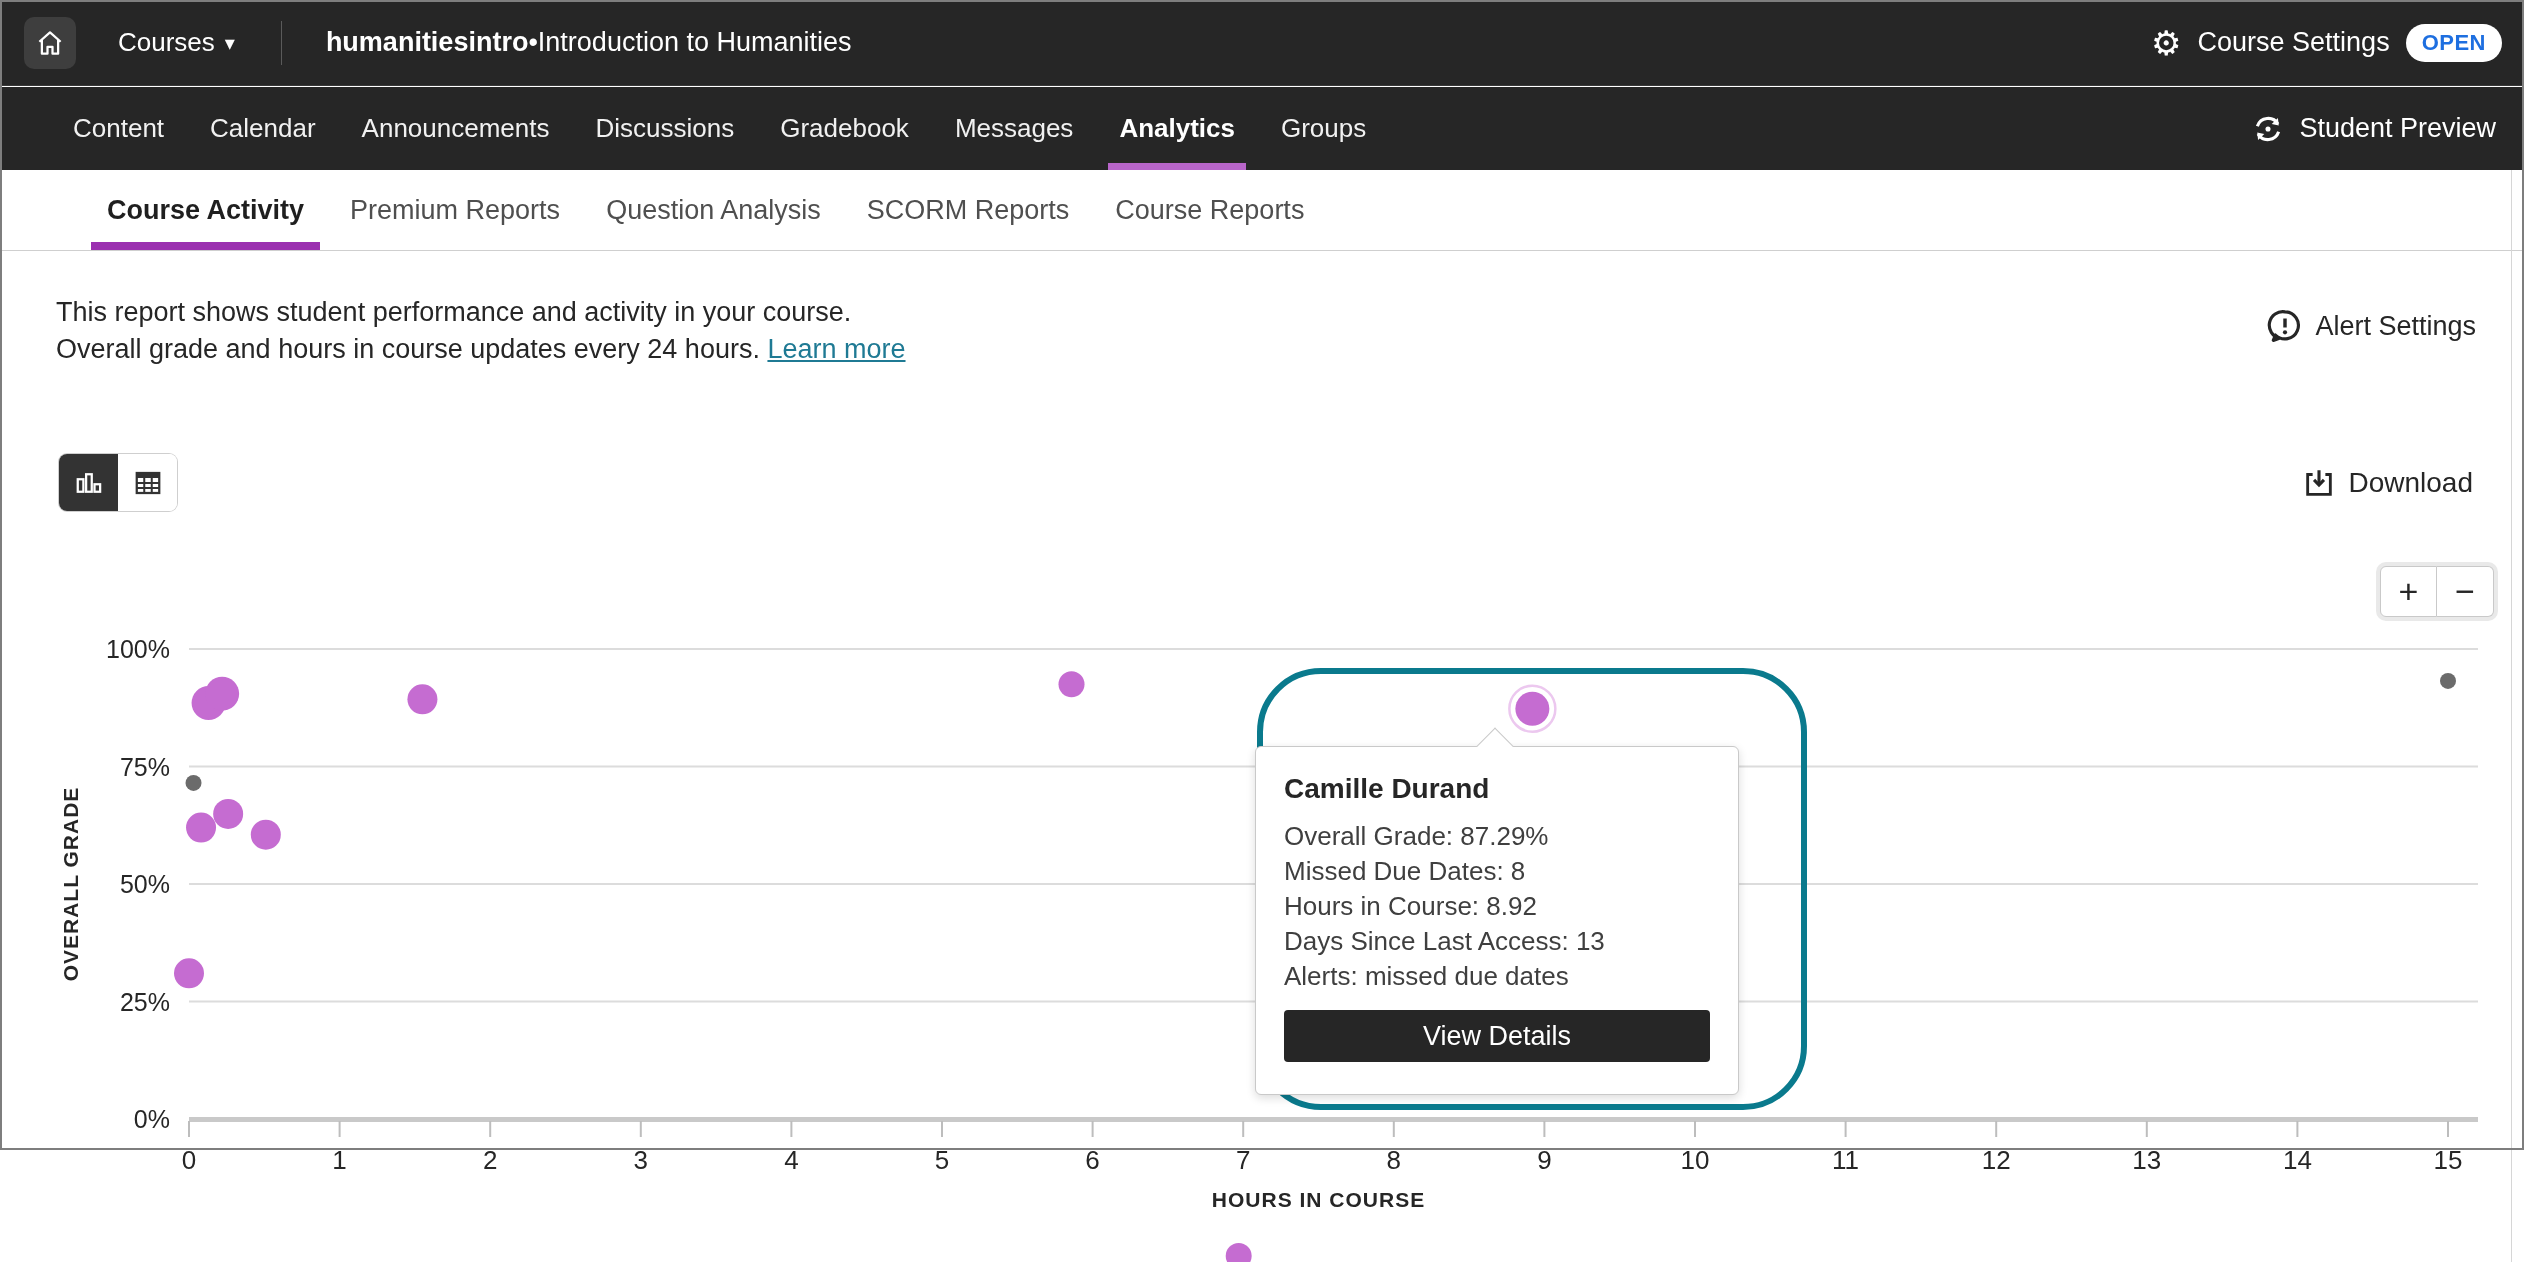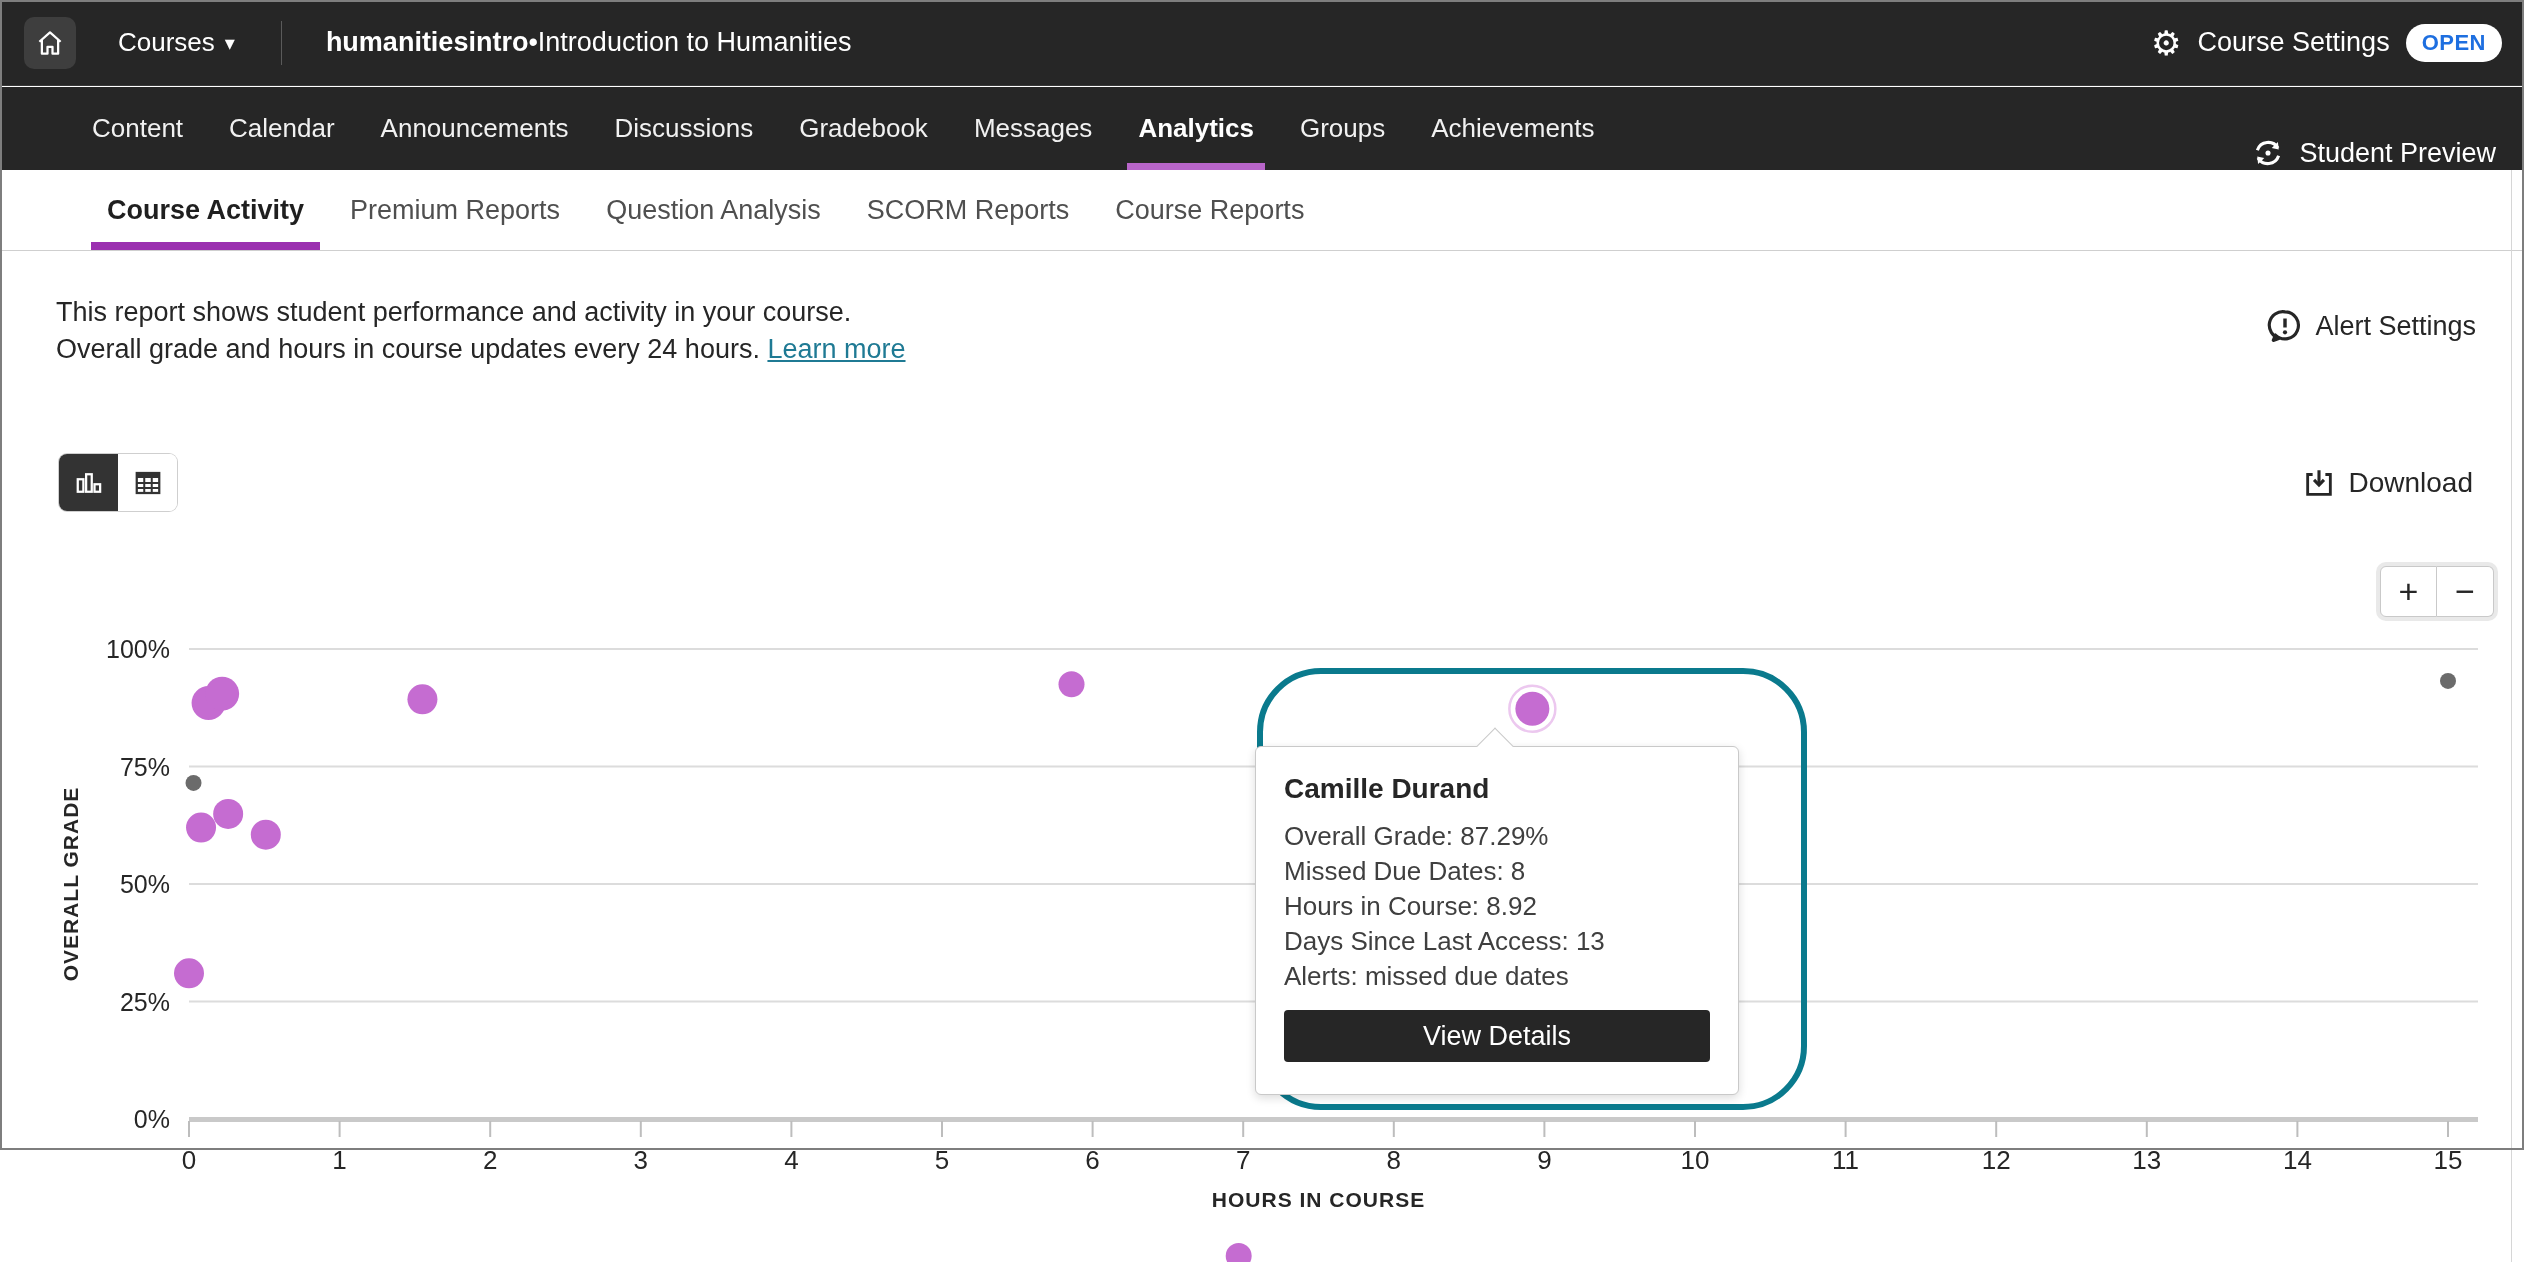--- a/index.html
+++ b/index.html
@@ -19,21 +19,21 @@
   .course-title { color:#fff; font-size:27px; display:flex; align-items:center; gap:0; }
   .course-id { font-weight:bold; }
   .top-right { margin-left:auto; display:flex; align-items:center; gap:16px; padding-right:22px; }
   .gear { color:#fff; font-size:34px; line-height:1; }
   .settings-label { color:#fff; font-size:27px; }
   .open-badge { background:#fff; color:#1e6fe0; font-weight:bold; font-size:22px;
     border-radius:22px; padding:6px 16px; letter-spacing:0.5px; }
 
   
   .mainnav { position:absolute; left:0; top:87px; width:2524px; height:83px; background:#262626;
-    display:flex; align-items:flex-end;padding-left:19px; }
+    display:flex; align-items:center; }
   .mainnav .tabs { display:flex; align-items:stretch; height:100%; margin-left:50px; }
   .mtab { position:relative; display:flex; align-items:center; padding:0 23px; color:#f1f1f1;
     font-size:26px; cursor:pointer; }
   .mtab.active { color:#fff; font-weight:bold; }
   .mtab.active::after { content:""; position:absolute; left:12px; right:12px; bottom:0;
     height:7px; background:#b865c9; }
   .student-preview { margin-left:auto; display:flex; align-items:center; gap:14px;
     padding-right:28px; color:#fff; font-size:27px; cursor:pointer; }
 
   
@@ -139,23 +139,20 @@
           <span>Gradebook</span>
         </div>
       <div class="mtab">
           <span>Messages</span>
         </div>
       <div class="mtab active">
           <span>Analytics</span>
         </div>
       <div class="mtab">
           <span>Groups</span>
-        </div>
-      <div class="mtab">
-          <span>Achievements</span>
         </div>
     </div>
     <div class="student-preview">
       <svg width="34" height="34" viewBox="0 0 24 24">
         <path d="M4.5 10 A8 8 0 0 1 19 8.5" fill="none" stroke="#fff" stroke-width="2.2"></path>
         <path d="M19.5 14 A8 8 0 0 1 5 15.5" fill="none" stroke="#fff" stroke-width="2.2"></path>
         <polygon points="19,4.2 19.6,9.6 14.6,8.4" fill="#fff"></polygon>
         <polygon points="5,19.8 4.4,14.4 9.4,15.6" fill="#fff"></polygon>
         <circle cx="12" cy="12" r="1.8" fill="#fff"></circle>
       </svg>

